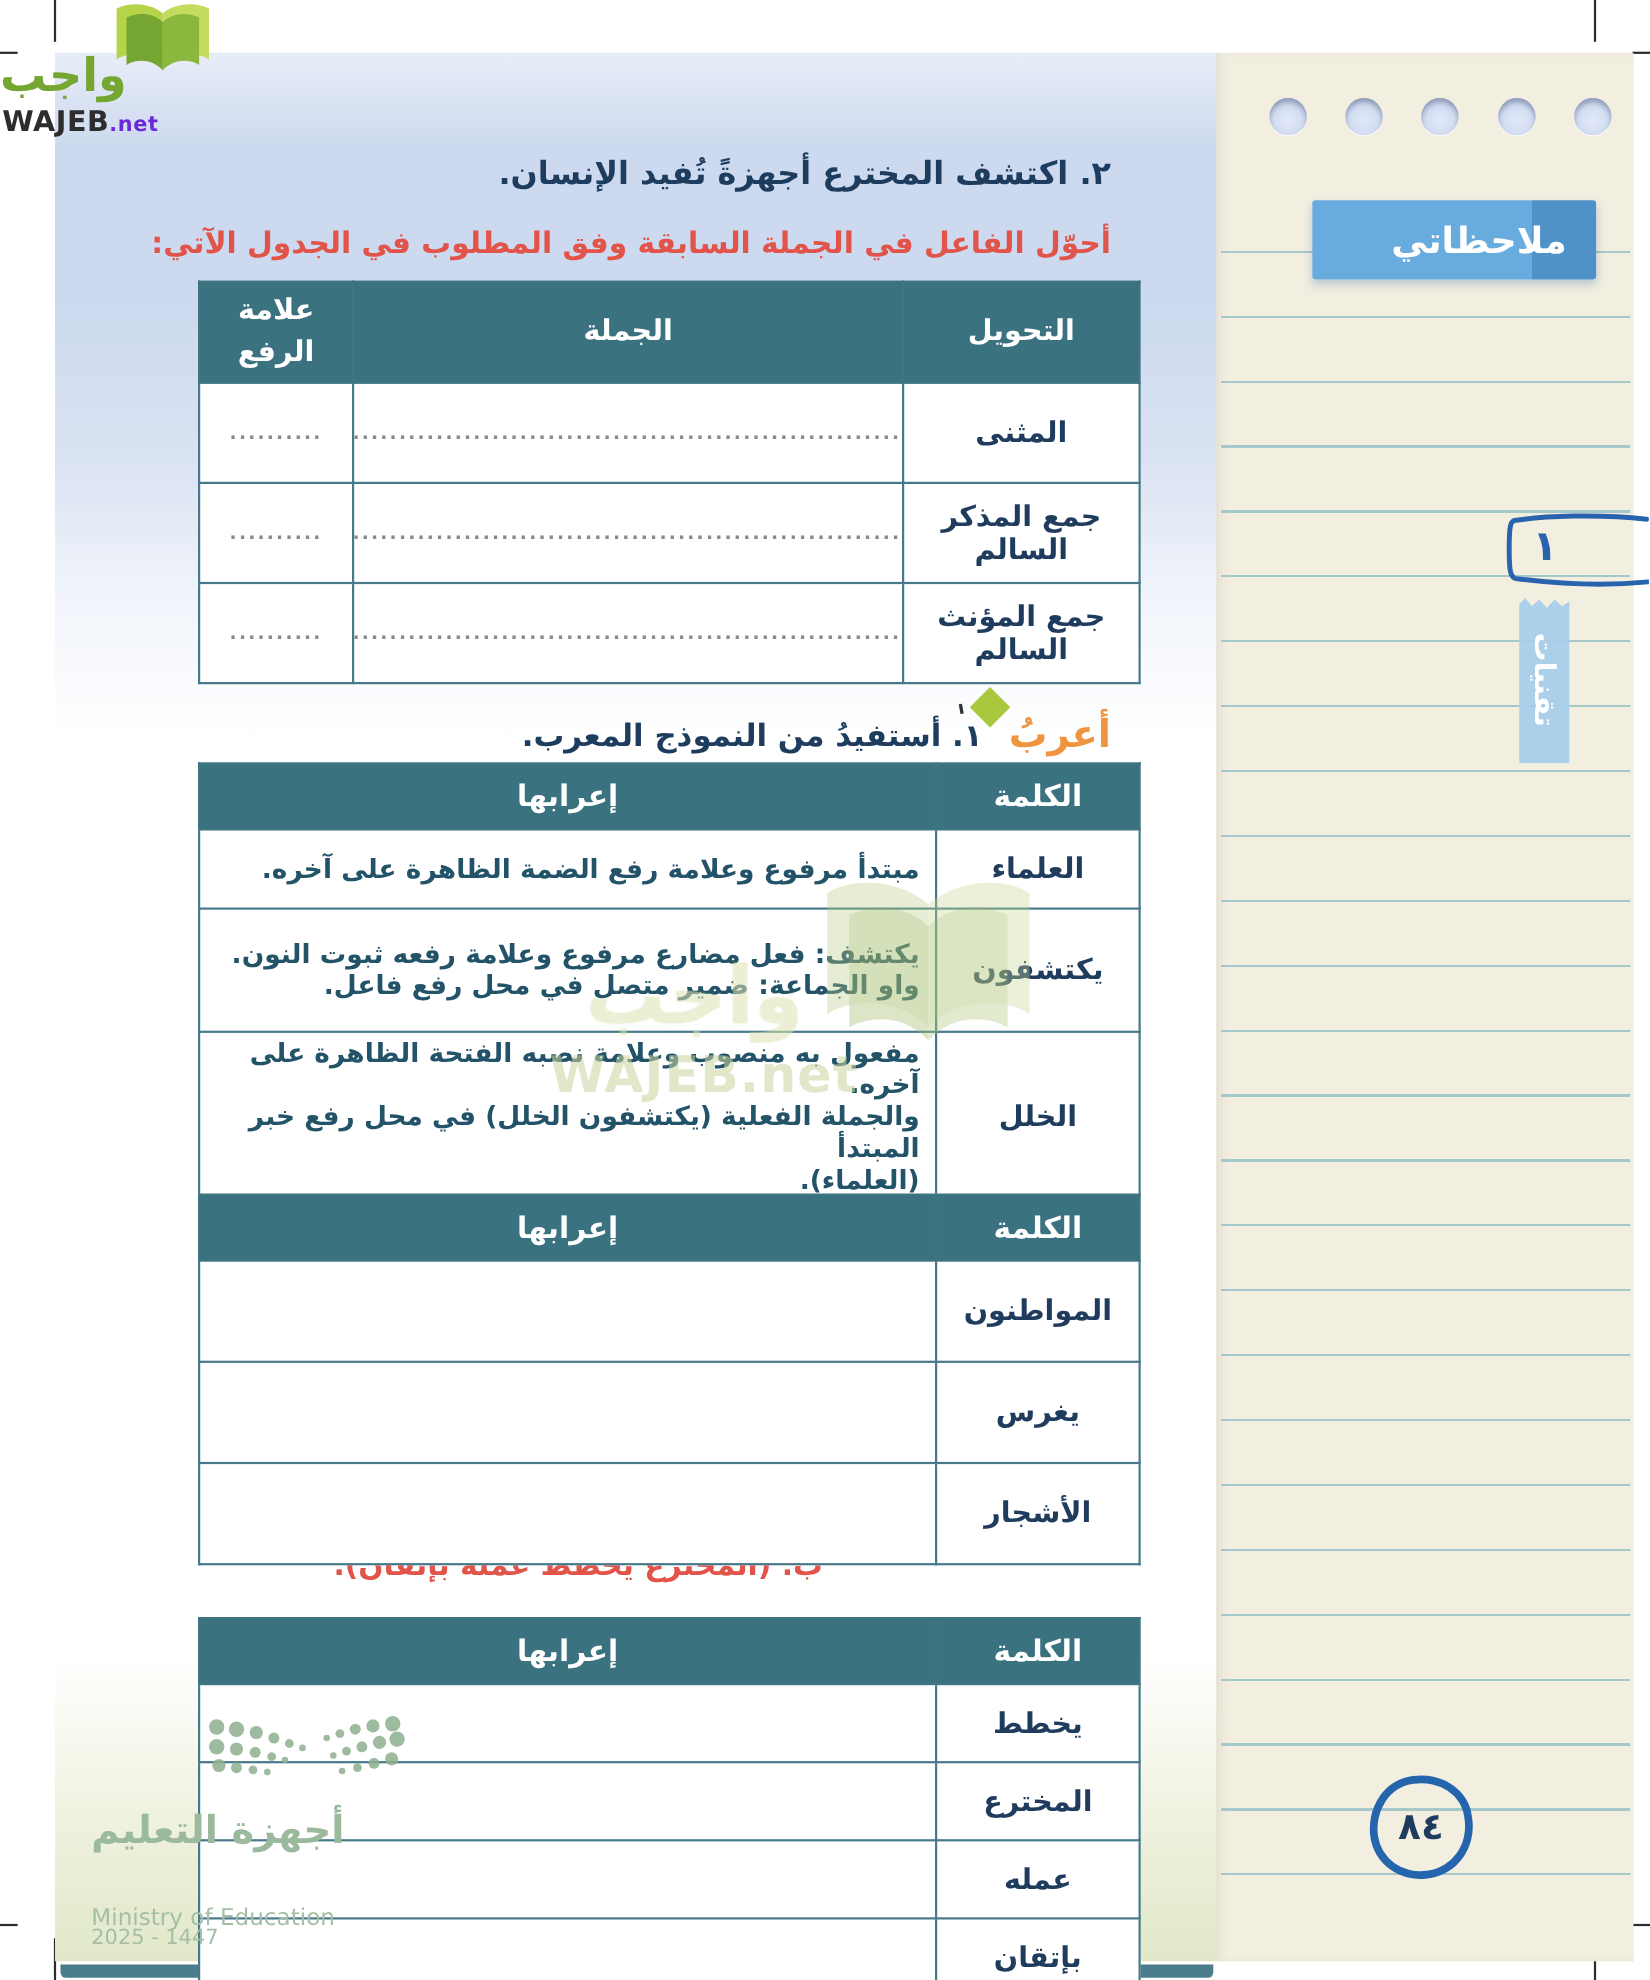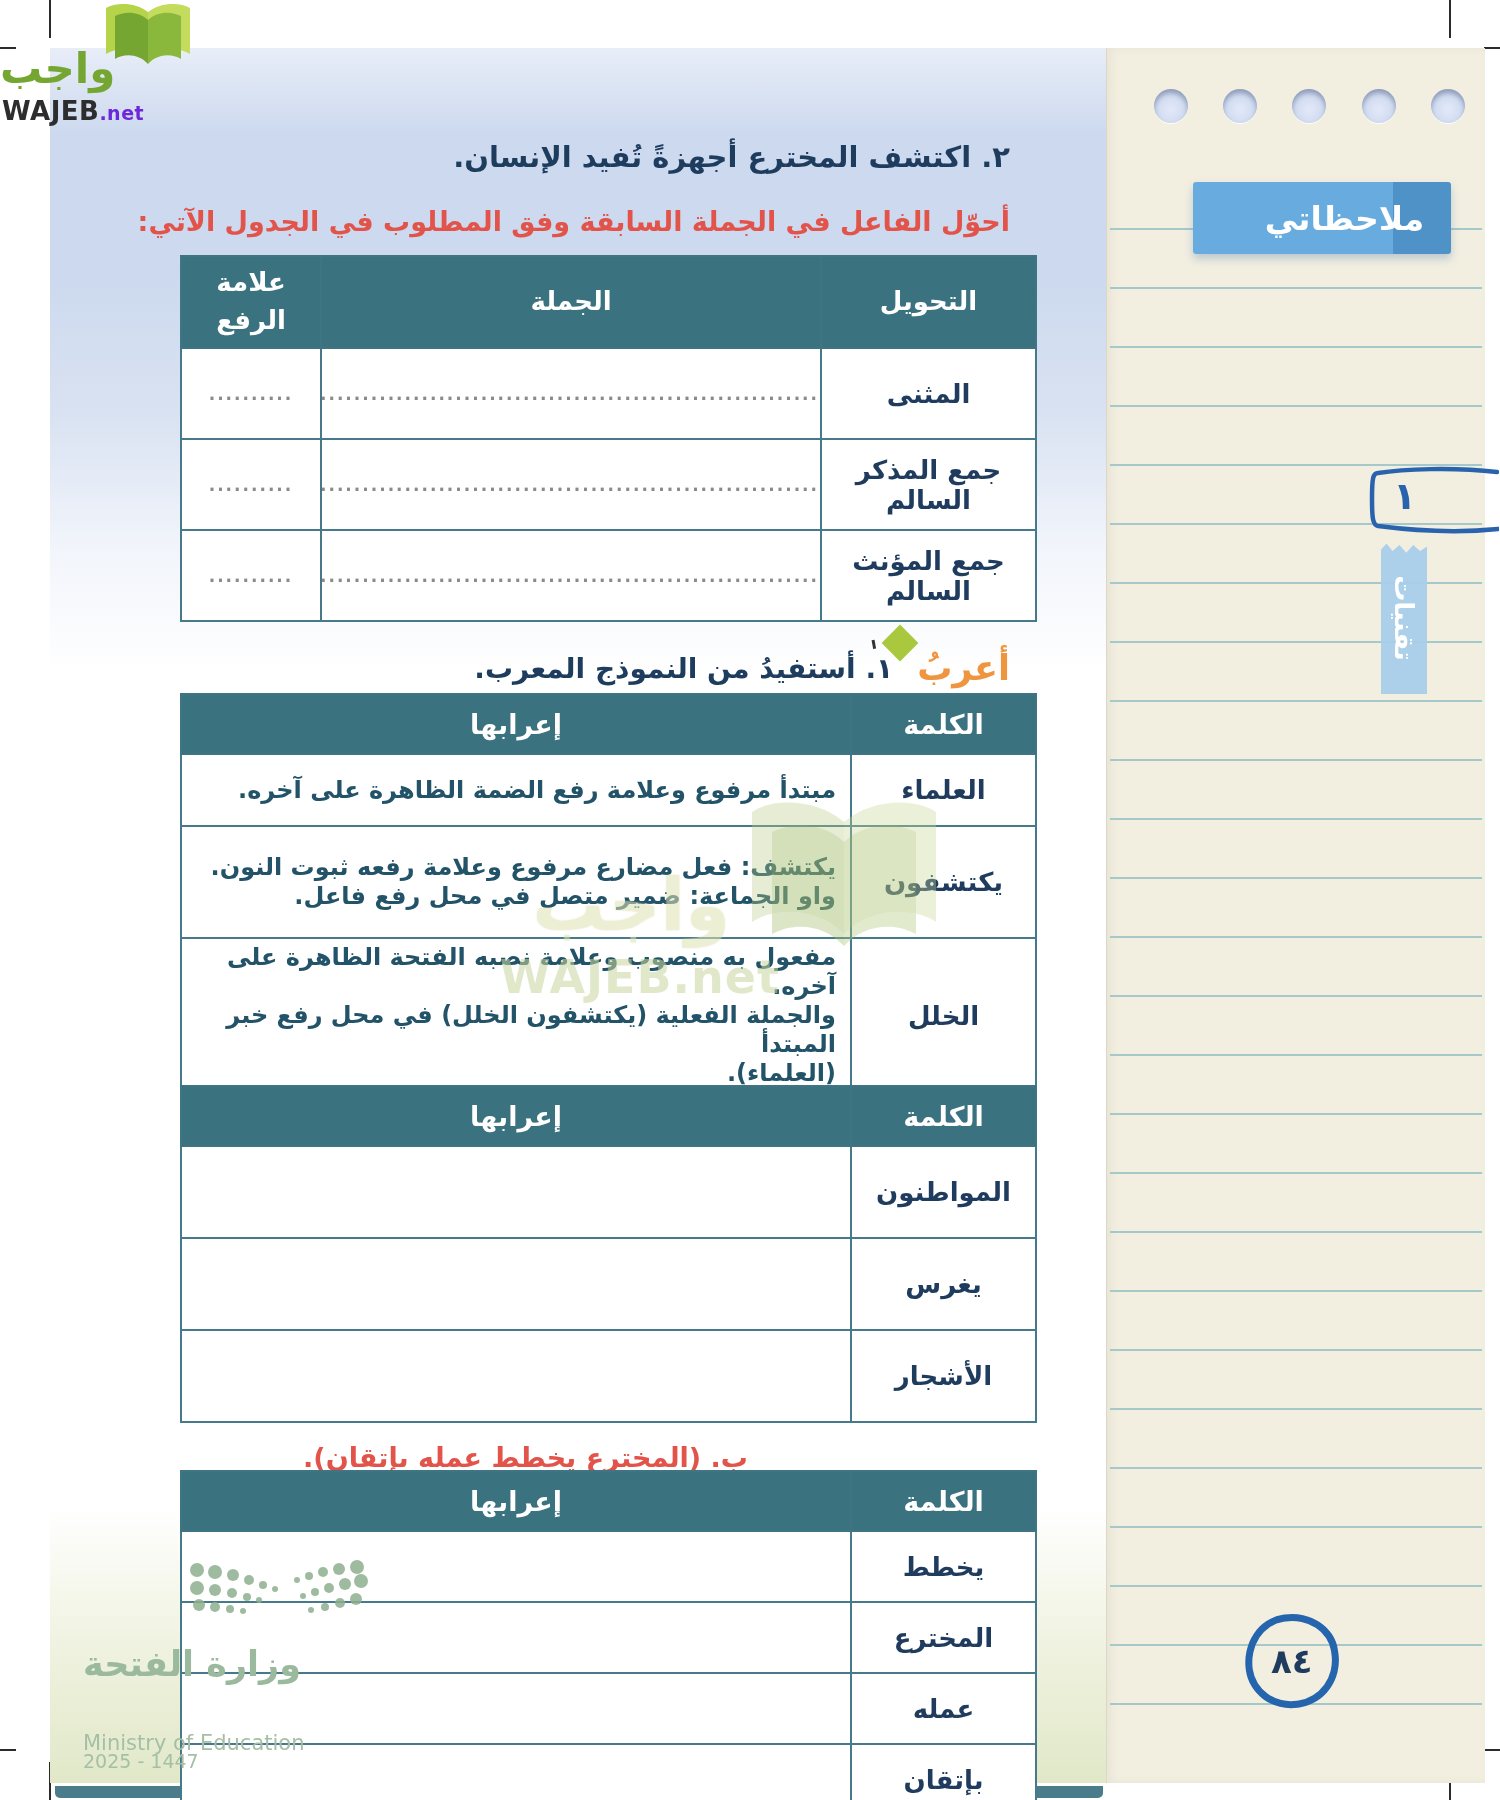--- a/index.html
+++ b/index.html
@@ -190,21 +190,21 @@
           <td class="cell-word">يغرس</td>
           <td class="cell-irab"></td>
         </tr>
         <tr>
           <td class="cell-word">الأشجار</td>
           <td class="cell-irab"></td>
         </tr>
       </tbody>
     </table>
 
-    <div class="h-red" style="top:1394px;right:358px">ب. (المخترع يخطط عمله بإتقان).</div>
+    <div class="h-red" style="top:1360px;right:358px">ب. (المخترع يخطط عمله بإتقان).</div>
 
     <table class="t t4">
       <colgroup>
           <col style="width:185px">
           <col style="width:670px">
         </colgroup>
       <thead>
         <tr>
           <th>الكلمة</th>
           <th>إعرابها</th>
@@ -266,21 +266,21 @@
         <circle cx="118" cy="38" r="3"></circle>
           <circle cx="130" cy="34" r="4"></circle>
           <circle cx="144" cy="30" r="5"></circle>
           <circle cx="160" cy="26" r="6"></circle>
           <circle cx="176" cy="23" r="7"></circle>
         <circle cx="126" cy="52" r="3"></circle>
           <circle cx="140" cy="49" r="4"></circle>
           <circle cx="155" cy="45" r="5"></circle>
           <circle cx="171" cy="41" r="6"></circle>
       </svg>
-      <div class="moe-ar">وزارة الفتحة</div>
+      <div class="moe-ar">أجهزة التعليم</div>
       <div class="moe-en">Ministry of Education</div>
       <div class="moe-yr">2025 - 1447</div>
     </div>
   </div>
 
   <div class="bottom-strip"></div>
 
   <div class="notebook">
     <div class="ruled"></div>
 

